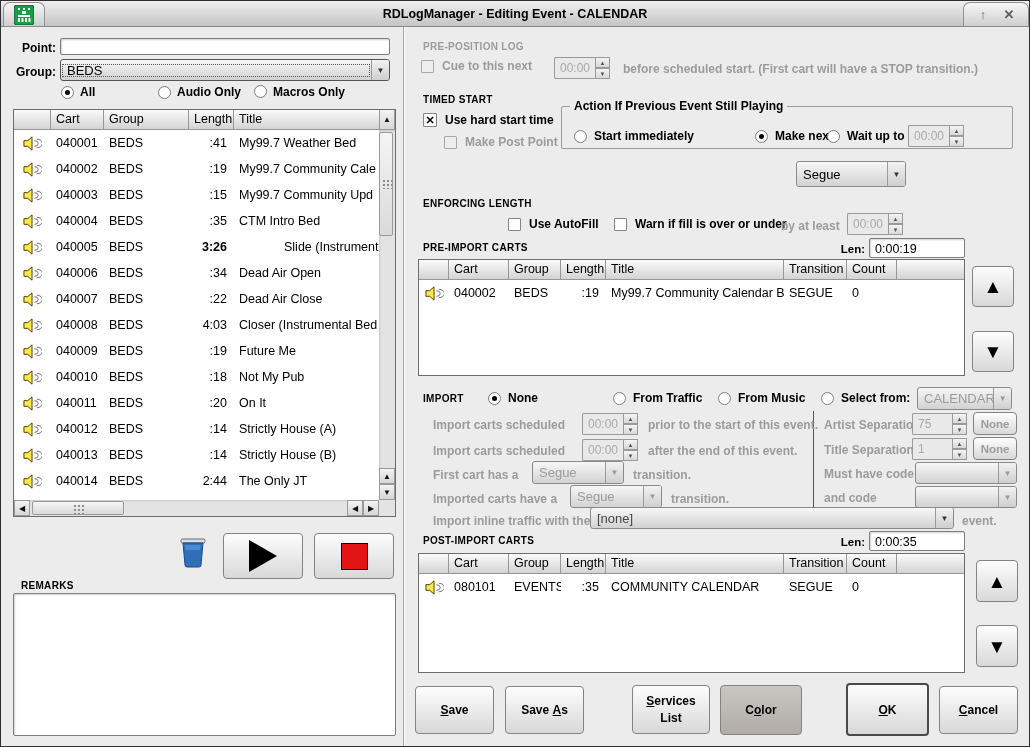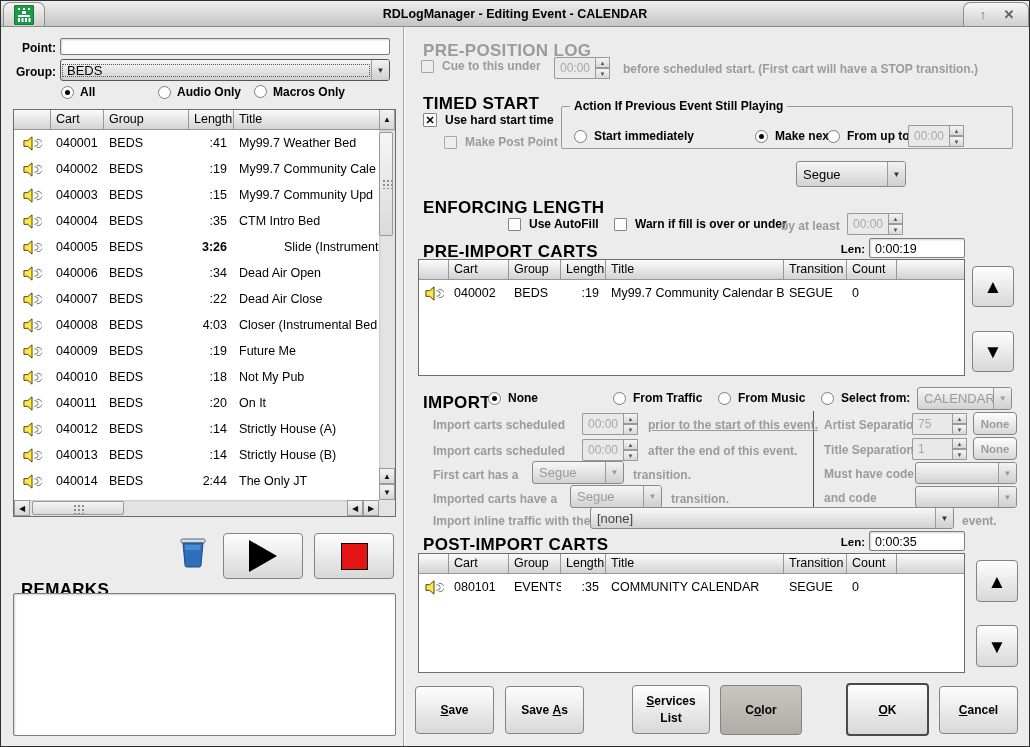--- a/index.html
+++ b/index.html
@@ -3,21 +3,21 @@
 <meta charset="utf-8">
 <style>
   html,body{margin:0;padding:0;background:#b0b0b0;}
   *{box-sizing:border-box;}
   .window{position:relative;width:1030px;height:747px;background:#ececec;
     font-family:"Liberation Sans",sans-serif;color:#000;overflow:hidden;
     border:1px solid #2e2e2e;}
   .abs{position:absolute;}
   .gray{color:#9b9b9b;}
   .lbl{font-size:12px;font-weight:bold;white-space:nowrap;}
-  .sec{font-size:17px;font-weight:bold;letter-spacing:.3px;white-space:nowrap;}
+  .sec{font-size:10px;font-weight:bold;letter-spacing:.3px;white-space:nowrap;}
   .txt12{font-size:12.5px;white-space:nowrap;}
 
   
   .titlebar{left:0;top:0;width:100%;height:26px;
     background:linear-gradient(#efefef,#c4c4c4);border-bottom:1px solid #8a8a8a;}
   .tb-tab{top:1px;height:24px;background:linear-gradient(#f6f6f6,#cfcfcf);
     border:1px solid #8f8f8f;border-bottom:none;border-radius:7px 7px 0 0;
     display:flex;align-items:center;justify-content:center;}
   .tb-title{left:0;right:0;top:0;height:26px;display:flex;align-items:center;
     justify-content:center;font-size:12.5px;font-weight:bold;}
@@ -354,21 +354,21 @@
   </div>
 
   <div class="abs sec" style="left:20px;top:579px;">REMARKS</div>
   <textarea class="abs input" style="left: 12px; top: 592px; width: 383px; height: 143px; resize: none; font-family: &quot;Liberation Sans&quot;, sans-serif;"></textarea>
 
   <div class="abs vdiv" style="left:402px;top:26px;width:1px;bottom:0;"></div>
 
   <div class="abs sec gray" style="left:422px;top:40px;">PRE-POSITION LOG</div>
   <div class="abs" style="left:420px;top:58px;display:flex;align-items:center;gap:8px;">
     <span class="cb dis"></span>
-    <span class="lbl gray">Cue to this under</span>
+    <span class="lbl gray">Cue to this next</span>
   </div>
   <div class="abs spin" style="left:553px;top:56px;height:22px;">
     <span class="spinfield" style="width:41px;">00:00</span>
     <span class="spinbtns">
         <span>▲</span>
         <span>▼</span>
       </span>
   </div>
   <div class="abs lbl gray" style="left:622px;top:61px;">before scheduled start.  (First cart will have a STOP transition.)</div>
 
@@ -387,21 +387,21 @@
     <div class="abs" style="left:12px;top:16px;display:flex;align-items:center;gap:7px;">
       <span class="radio"></span>
       <span class="lbl">Start immediately</span>
     </div>
     <div class="abs" style="left:193px;top:16px;display:flex;align-items:center;gap:7px;">
       <span class="radio sel"></span>
       <span class="lbl">Make next</span>
     </div>
     <div class="abs" style="left:265px;top:16px;display:flex;align-items:center;gap:7px;">
       <span class="radio"></span>
-      <span class="lbl">From up to</span>
+      <span class="lbl">Wait up to</span>
     </div>
     <div class="abs spin" style="left:346px;top:12px;height:22px;">
       <span class="spinfield" style="width:41px;">00:00</span>
       <span class="spinbtns">
           <span>▲</span>
           <span>▼</span>
         </span>
     </div>
   </fieldset>
 
@@ -489,21 +489,21 @@
   <div class="abs" style="left:812px;top:410px;width:1px;height:106px;background:#555;"></div>
 
   <div class="abs lbl gray" style="left:432px;top:417px;">Import carts scheduled</div>
   <div class="abs spin" style="left:581px;top:412px;height:22px;">
     <span class="spinfield" style="width:41px;">00:00</span>
     <span class="spinbtns">
         <span>▲</span>
         <span>▼</span>
       </span>
   </div>
-  <div class="abs lbl gray" style="left:647px;top:417px;text-decoration:underline;">prior to the start of this event.</div>
+  <div class="abs lbl gray" style="left:647px;top:417px;">prior to the start of this event.</div>
 
   <div class="abs lbl gray" style="left:432px;top:443px;">Import carts scheduled</div>
   <div class="abs spin" style="left:581px;top:438px;height:22px;">
     <span class="spinfield" style="width:41px;">00:00</span>
     <span class="spinbtns">
         <span>▲</span>
         <span>▼</span>
       </span>
   </div>
   <div class="abs lbl gray" style="left:647px;top:443px;">after the end of this event.</div>

